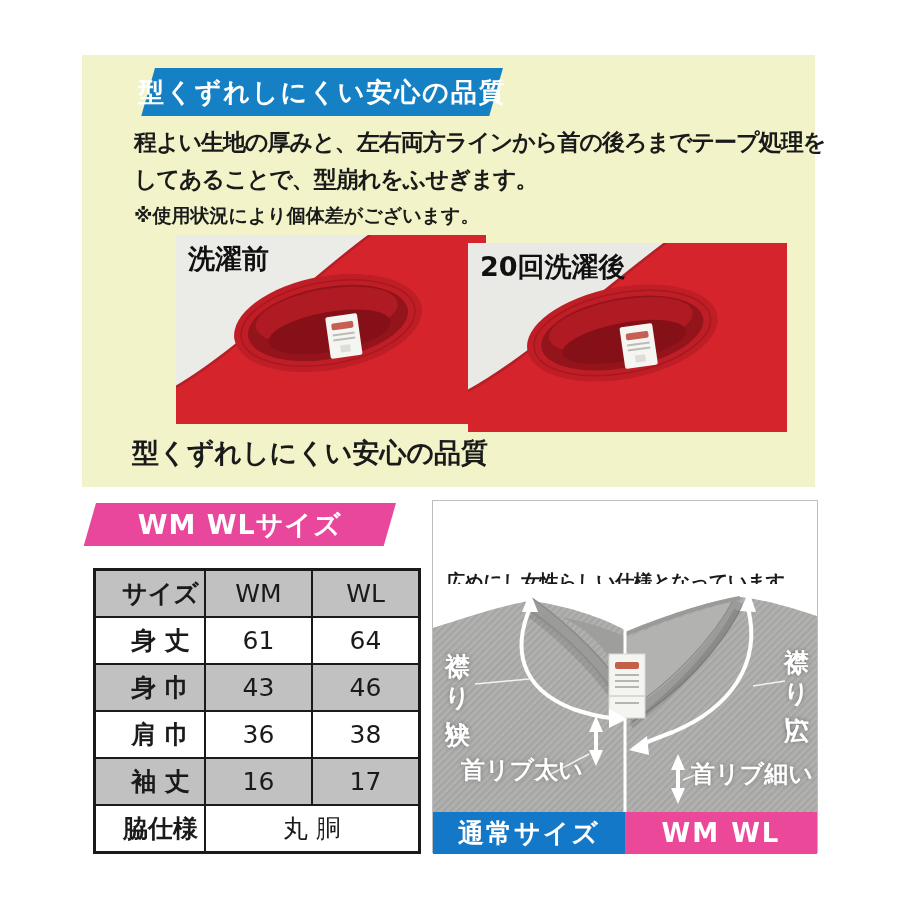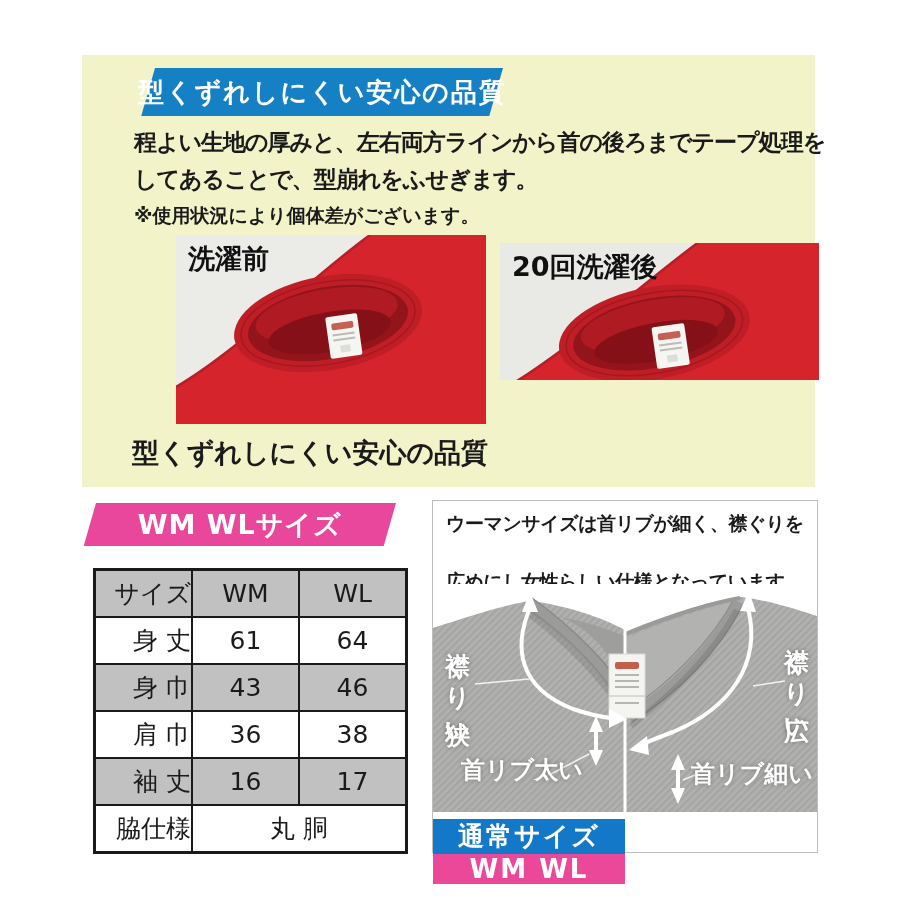--- a/index.html
+++ b/index.html
@@ -15,43 +15,43 @@
   .desc-line{position:absolute;left:52px;font-size:23px;font-weight:bold;letter-spacing:-1px;white-space:nowrap;}
   #desc1{top:72px;} #desc2{top:109px;}
   #note{position:absolute;left:52px;top:148px;font-size:19px;font-weight:bold;white-space:nowrap;}
   #check-bubble{left:430px;top:98px;width:155px;height:74px;}
   #check-bubble svg{position:absolute;left:0;top:0;}
   #check-label{position:absolute;left:0;top:8px;width:155px;text-align:center;
                font-size:29px;font-weight:bold;color:#F5A01B;letter-spacing:1px;}
   .photo{overflow:hidden;}
   .photo-label{position:absolute;left:12px;top:6px;font-size:27px;font-weight:bold;color:#111;white-space:nowrap;}
   #photo-before{left:58px;top:180px;width:316px;height:189px;margin-left:36px;}
-  #photo-after{left:386px;top:188px;width:319px;height:137px;margin-left:32px;}
+  #photo-after{left:386px;top:188px;width:319px;height:189px;}
   #caption{left:50px;top:380px;font-size:27px;font-weight:bold;white-space:nowrap;}
   
   #banner-size{left:96px;top:503px;width:300px;height:43px;background:#E8479B;}
   #banner-size>span{font-size:27px;letter-spacing:1px;}
   #size-table{position:absolute;left:93px;top:568px;border-collapse:collapse;table-layout:fixed;
               font-size:25px;color:#1a1a1a;background:#fff;border:3px solid #1a1a1a;}
   #size-table td,#size-table th{border:2px solid #1a1a1a;height:45px;font-weight:normal;padding:0;}
-  #size-table .lbl{text-align:right;padding-left:8px;width:87px;}
+  #size-table .lbl{text-align:center;padding-left:21px;width:87px;font-weight:bold;}
   #size-table .val{text-align:center;width:105px;}
   #size-table tr.gray{background:#C1C1C1;}
   
   #woman-panel{left:432px;top:500px;width:386px;height:353px;background:#fff;
                border:1px solid #BDBDBD;box-sizing:border-box;}
   .wdesc{position:absolute;left:13px;font-size:19px;font-weight:bold;letter-spacing:-0.5px;white-space:nowrap;}
   #wdesc1{top:10px;} #wdesc2{top:54px;margin-top:14px;}
   #wphoto{left:0px;top:83px;width:384px;height:228px;}
   .wnote{position:absolute;color:#fff;font-weight:bold;white-space:nowrap;
          text-shadow:0 0 4px rgba(60,60,60,.45);}
   .wvert{writing-mode:vertical-rl;letter-spacing:4px;font-size:25px;}
   #neck-left{left:8px;top:48px;} #neck-right{left:347px;top:44px;}
   #rib-left{left:28px;top:170px;font-size:24px;text-align:right;} #rib-right{left:258px;top:174px;font-size:24px;}
-  #bar-row{left:0;top:318px;width:384px;height:42px;display:flex;flex-direction:column;}
+  #bar-row{left:0;top:311px;width:384px;height:42px;display:flex;}
   .bar{width:50%;height:100%;display:flex;align-items:center;justify-content:center;
        color:#fff;font-size:26px;font-weight:bold;letter-spacing:2px;white-space:nowrap;}
   #bar-normal{background:#1478C8;} #bar-wm{background:#ec4899;}
 </style>
 </head>
 <body>
 
 <div id="page">
 
   <div id="quality-panel" class="abs">
@@ -146,21 +146,20 @@
       <td class="val">17</td>
     </tr>
     <tr>
       <td class="lbl">脇仕様</td>
       <td class="val" colspan="2">丸 胴</td>
     </tr>
   </tbody>
     </table>
 
   <div id="woman-panel" class="abs">
-    <div id="wdesc1" class="wdesc">ウーマンサイズは首リブが細く、襟ぐりを</div>
     <div id="wdesc2" class="wdesc">広めにし女性らしい仕様となっています。</div>
 
     <div id="wphoto" class="abs">
       <svg width="384" height="228" viewBox="0 0 384 228" preserveAspectRatio="none">
         <defs>
           <pattern id="heather" width="5" height="5" patternUnits="userSpaceOnUse" patternTransform="rotate(45)">
             <rect width="5" height="5" fill="none"></rect>
             <rect width="2" height="5" fill="rgba(255,255,255,0.07)"></rect>
             <rect x="2" width="1.4" height="5" fill="rgba(0,0,0,0.06)"></rect>
           </pattern>

